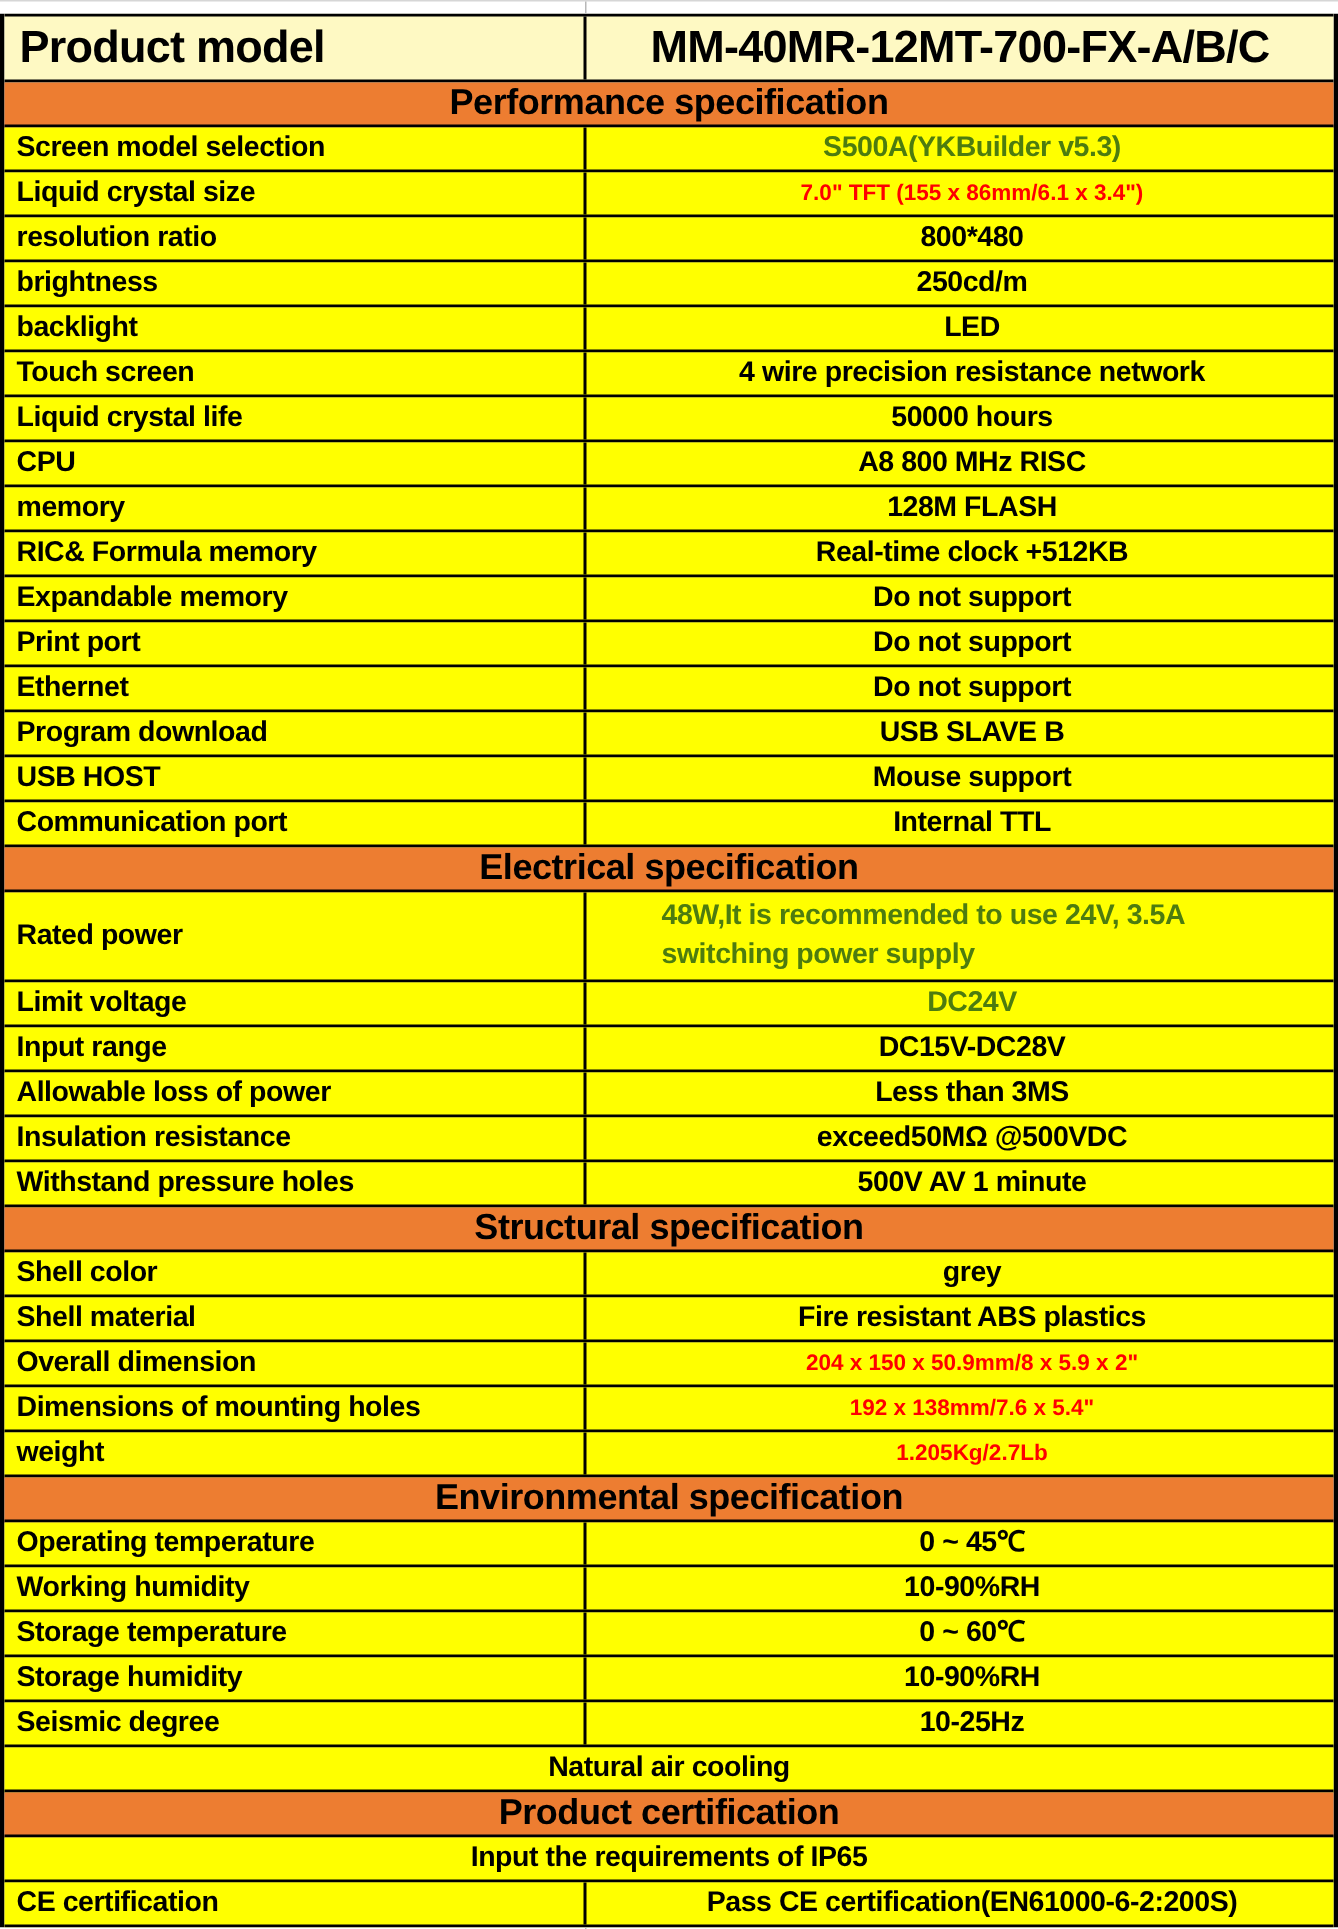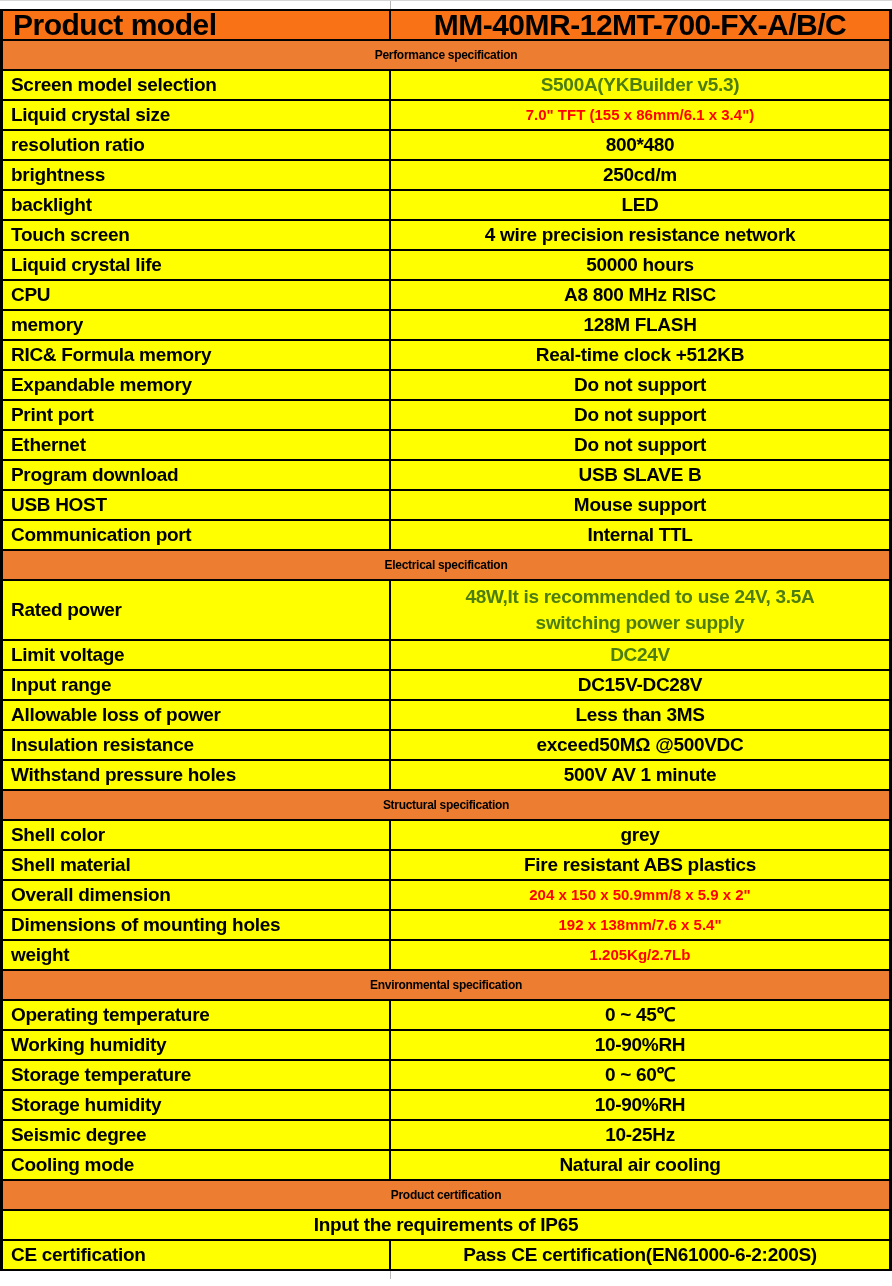--- a/index.html
+++ b/index.html
@@ -43,71 +43,70 @@
     border-left: 3px solid #000;
     border-right: 3px solid #000;
   }
   .row {
     box-sizing: border-box;
     display: flex;
     border-bottom: 2px solid #000;
     background: #ffff00;
   }
   .row.header-row {
-    height: 32px;
+    height: 46px;
     border-top: 2px solid #000;
-    background: #f97316;
+    background: #fef9c3;
   }
   .row.section-row {
     height: 30px;
     background: #ed7d31;
     align-items: center;
     justify-content: center;
   }
-  .row.data-row { height: 30px; }
+  .row.data-row { height: 30px; gap: 16px; }
   .row.data-row.tall { height: 60px; }
 
   .cell-label {
     box-sizing: border-box;
     width: 388px;
     flex: 0 0 388px;
     border-right: 2px solid #000;
     display: flex;
     align-items: center;
     padding-left: 8px;
     font-size: 19px;
     letter-spacing: -0.3px;
     white-space: nowrap;
   }
   .cell-value {
     flex: 1;
     display: flex;
     align-items: center;
     justify-content: center;
-    text-align: center;
     font-size: 19px;
     letter-spacing: -0.3px;
     padding: 0 8px;
     line-height: 26px;
   }
   .cell-value.red { color: #4d7c0f; }
   .cell-value.red-small { color: #fe0000; font-size: 15px; letter-spacing: 0; }
   .tall .cell-value { padding: 12px 34px; }
 
   .header-row .cell-label {
     font-size: 30px;
     letter-spacing: -0.5px;
     padding-left: 10px;
   }
   .header-row .cell-value {
     font-size: 30px;
     letter-spacing: -0.5px;
   }
   .section-title {
-    font-size: 12px;
+    font-size: 24px;
     letter-spacing: -0.3px;
   }
 </style>
 </head>
 <body>
 
 <div class="sheet">
   <div class="gridstrip top">
     <div class="vline"></div>
   </div>
@@ -252,21 +251,20 @@
       </div>
       <div class="row data-row">
         <div class="cell-label">Storage humidity</div>
         <div class="cell-value">10-90%RH</div>
       </div>
       <div class="row data-row">
         <div class="cell-label">Seismic degree</div>
         <div class="cell-value">10-25Hz</div>
       </div>
       <div class="row data-row">
-        <div class="cell-label">Cooling mode</div>
         <div class="cell-value">Natural air cooling</div>
       </div>
       <div class="row section-row">
         <div class="section-title">Product certification</div>
       </div>
       <div class="row data-row">
         <div class="cell-value">Input the requirements of IP65</div>
       </div>
       <div class="row data-row">
         <div class="cell-label">CE certification</div>

